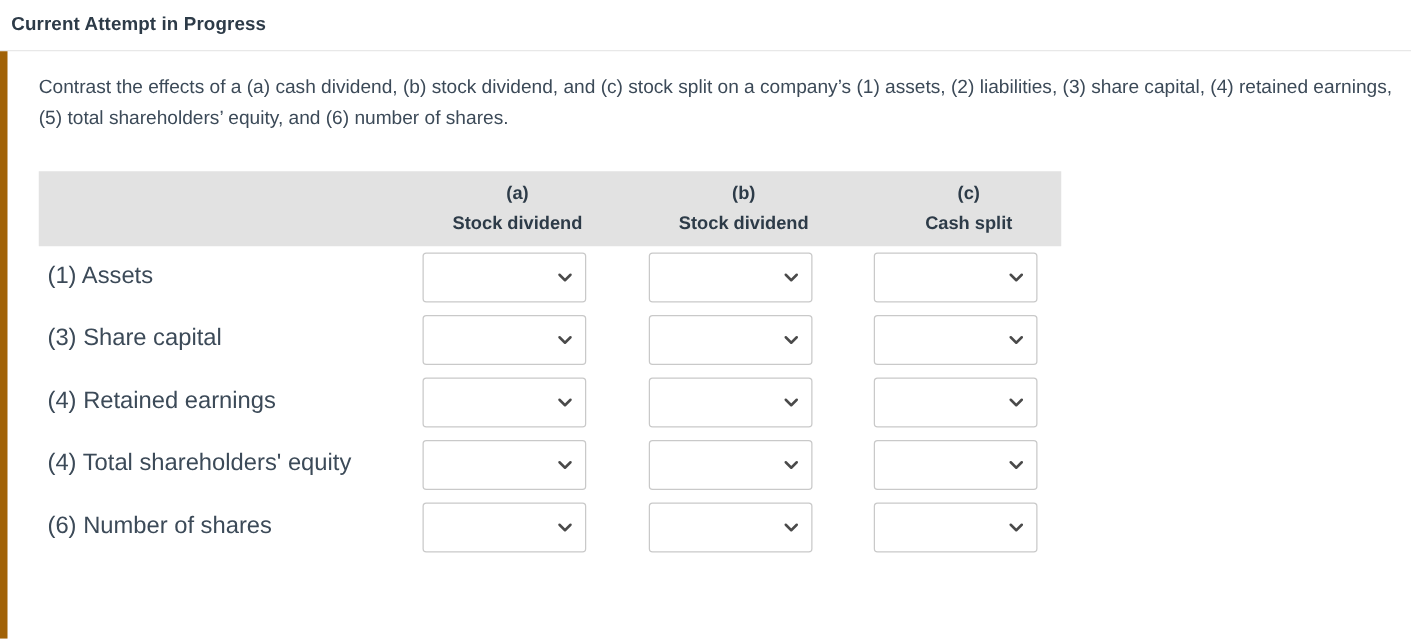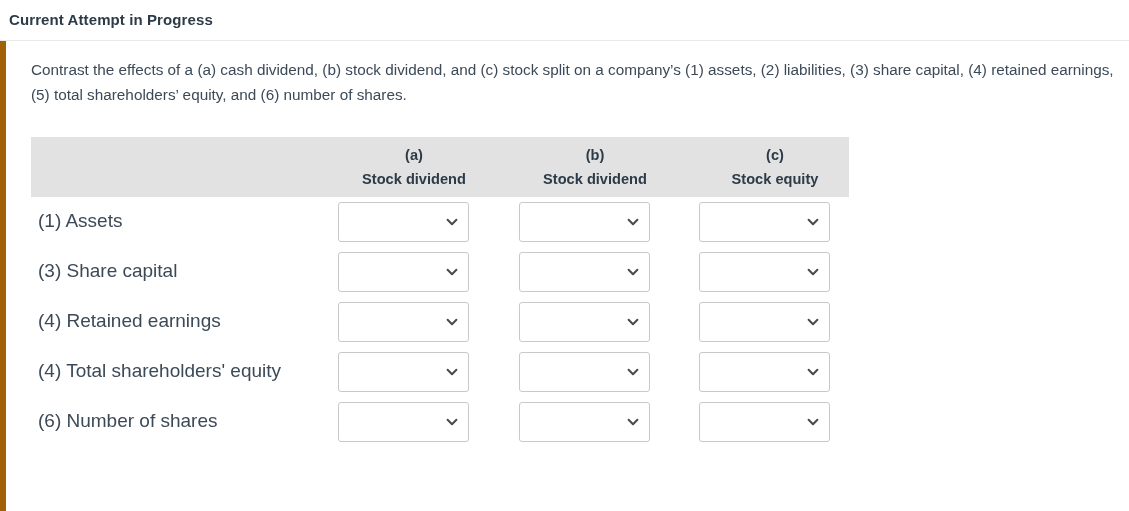--- a/index.html
+++ b/index.html
@@ -144,21 +144,21 @@
       <div class="head-cell head-col-a">
         <span class="letter">(a)</span>
         <span class="name">Stock dividend</span>
       </div>
       <div class="head-cell head-col-b">
         <span class="letter">(b)</span>
         <span class="name">Stock dividend</span>
       </div>
       <div class="head-cell head-col-c">
         <span class="letter">(c)</span>
-        <span class="name">Stock equity</span>
+        <span class="name">Cash split</span>
       </div>
     </div>
 
     <div class="matrix-row">
       <div class="row-label">(1) Assets</div>
 
       <div class="dropdown dd-col-a">
         <span class="dd-value"></span>
         <span class="chev">
           <svg viewBox="0 0 14 14" width="14" height="14">

